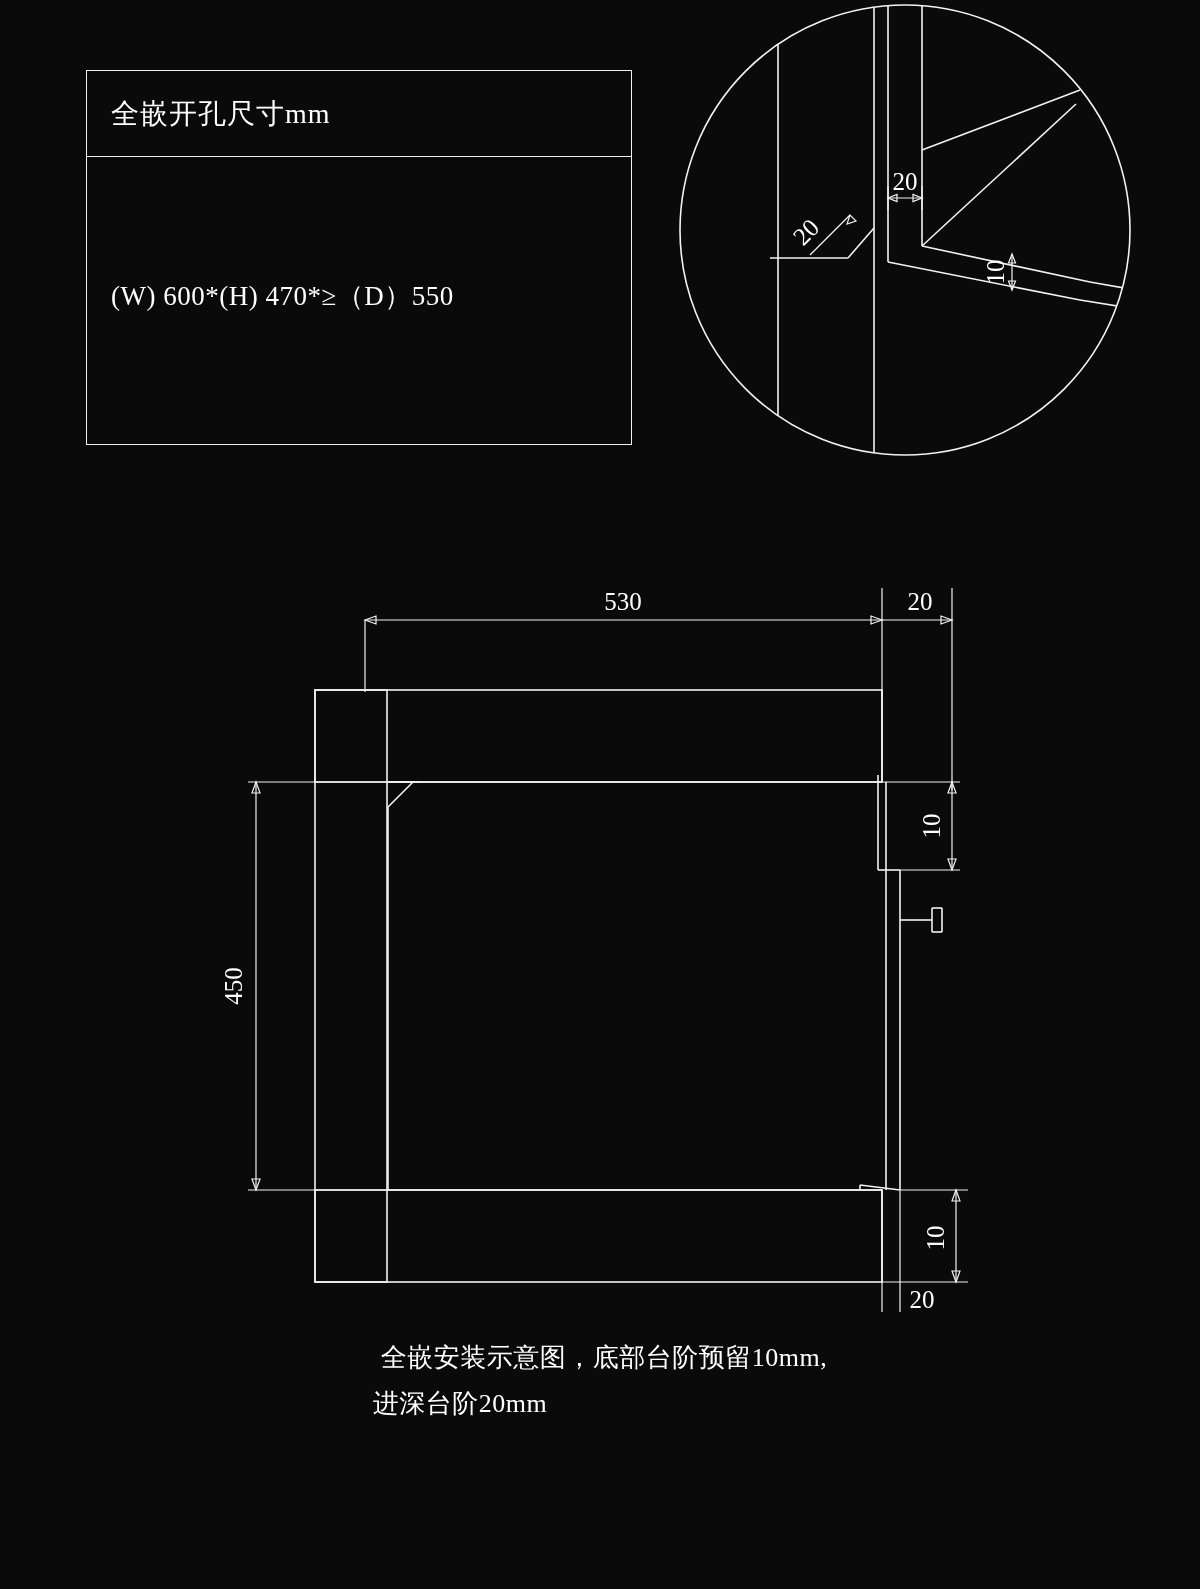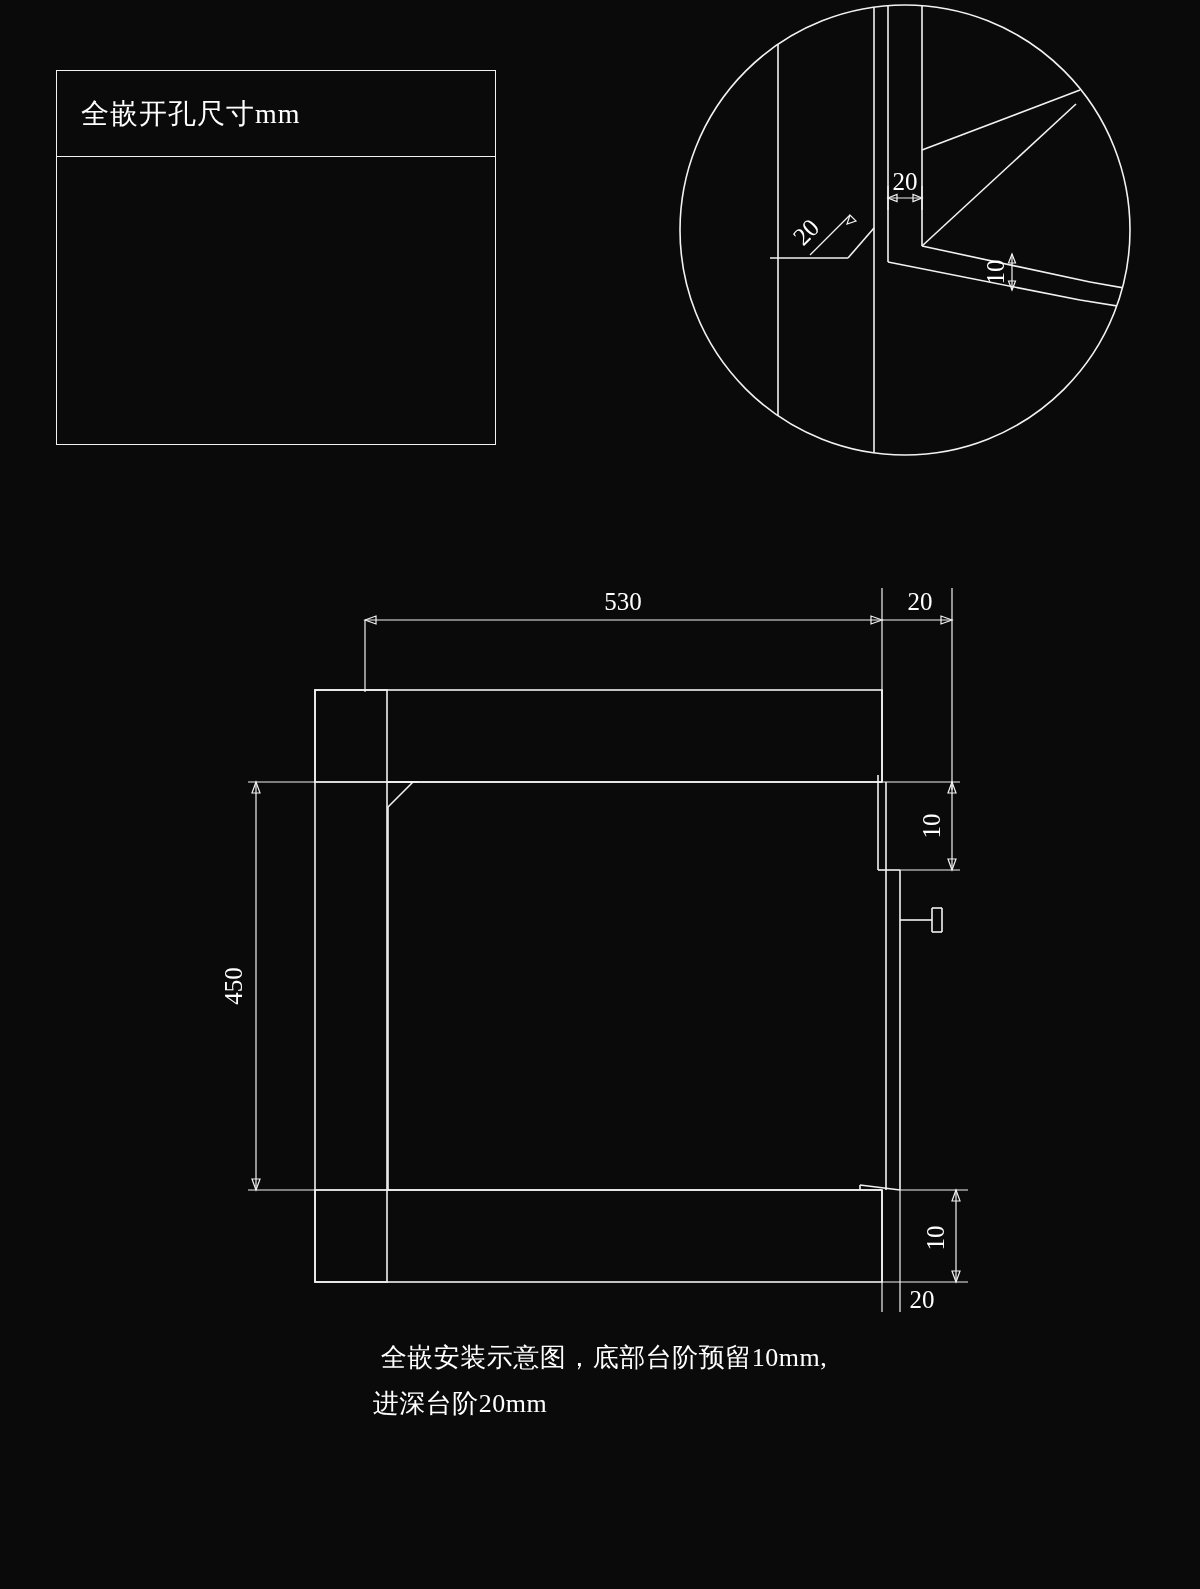--- a/index.html
+++ b/index.html
@@ -18,23 +18,23 @@
   }
   .page {
     position: absolute;
     inset: 0;
     background: #0a0a0a;
   }
 
   
   .spec-box {
     position: absolute;
-    left: 56px;
+    left: 86px;
     top: 70px;
-    width: 440px;
+    width: 546px;
     height: 375px;
     border: 1.5px solid #f2f2f2;
     box-sizing: border-box;
   }
   .spec-title {
     position: absolute;
     left: 0;
     top: 0;
     width: 100%;
     height: 86px;
@@ -106,20 +106,21 @@
   }
 </style>
 </head>
 <body>
 
 <div class="page">
 
   <div class="spec-box">
     <div class="spec-title">全嵌开孔尺寸mm</div>
     <div class="spec-lines">
+      <div class="spec-line">(W) 600*(H) 470*≥（D）550</div>
     </div>
   </div>
 
   <div class="detail-wrap">
     <svg width="540" height="500" viewBox="0 0 540 500">
 
       <clipPath id="clipCircle">
         <circle cx="245" cy="230" r="225"></circle>
       </clipPath>
       <circle class="ln med" cx="245" cy="230" r="225"></circle>

